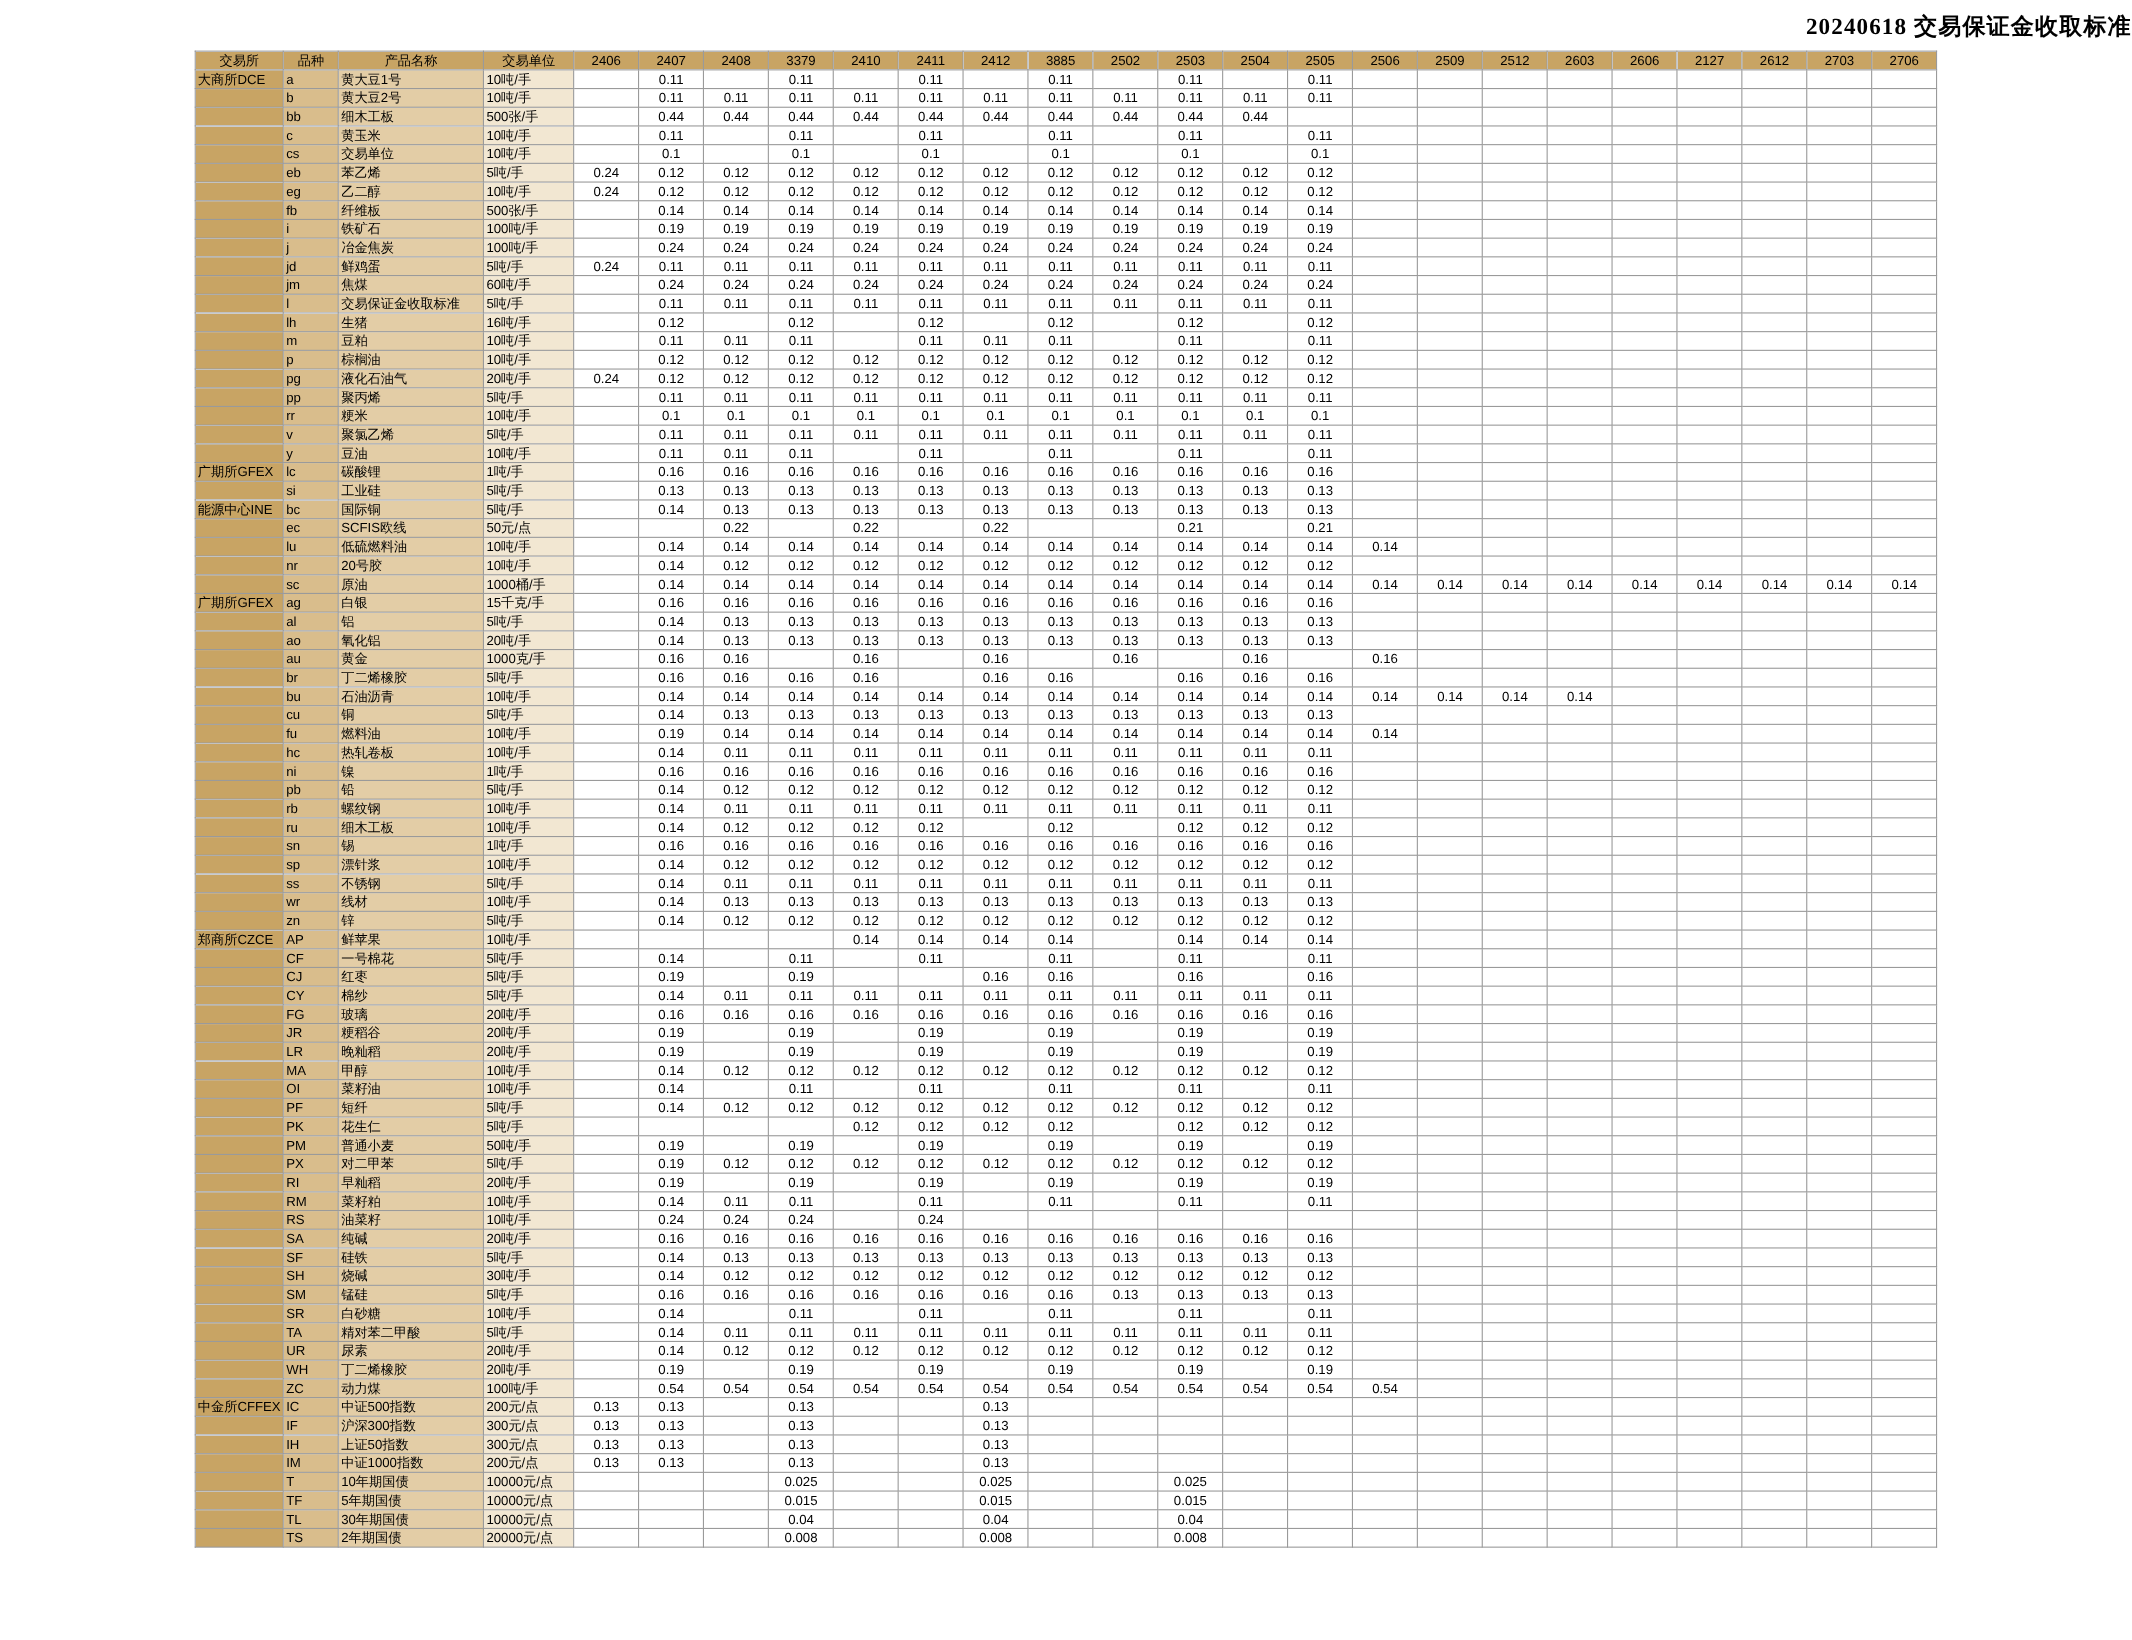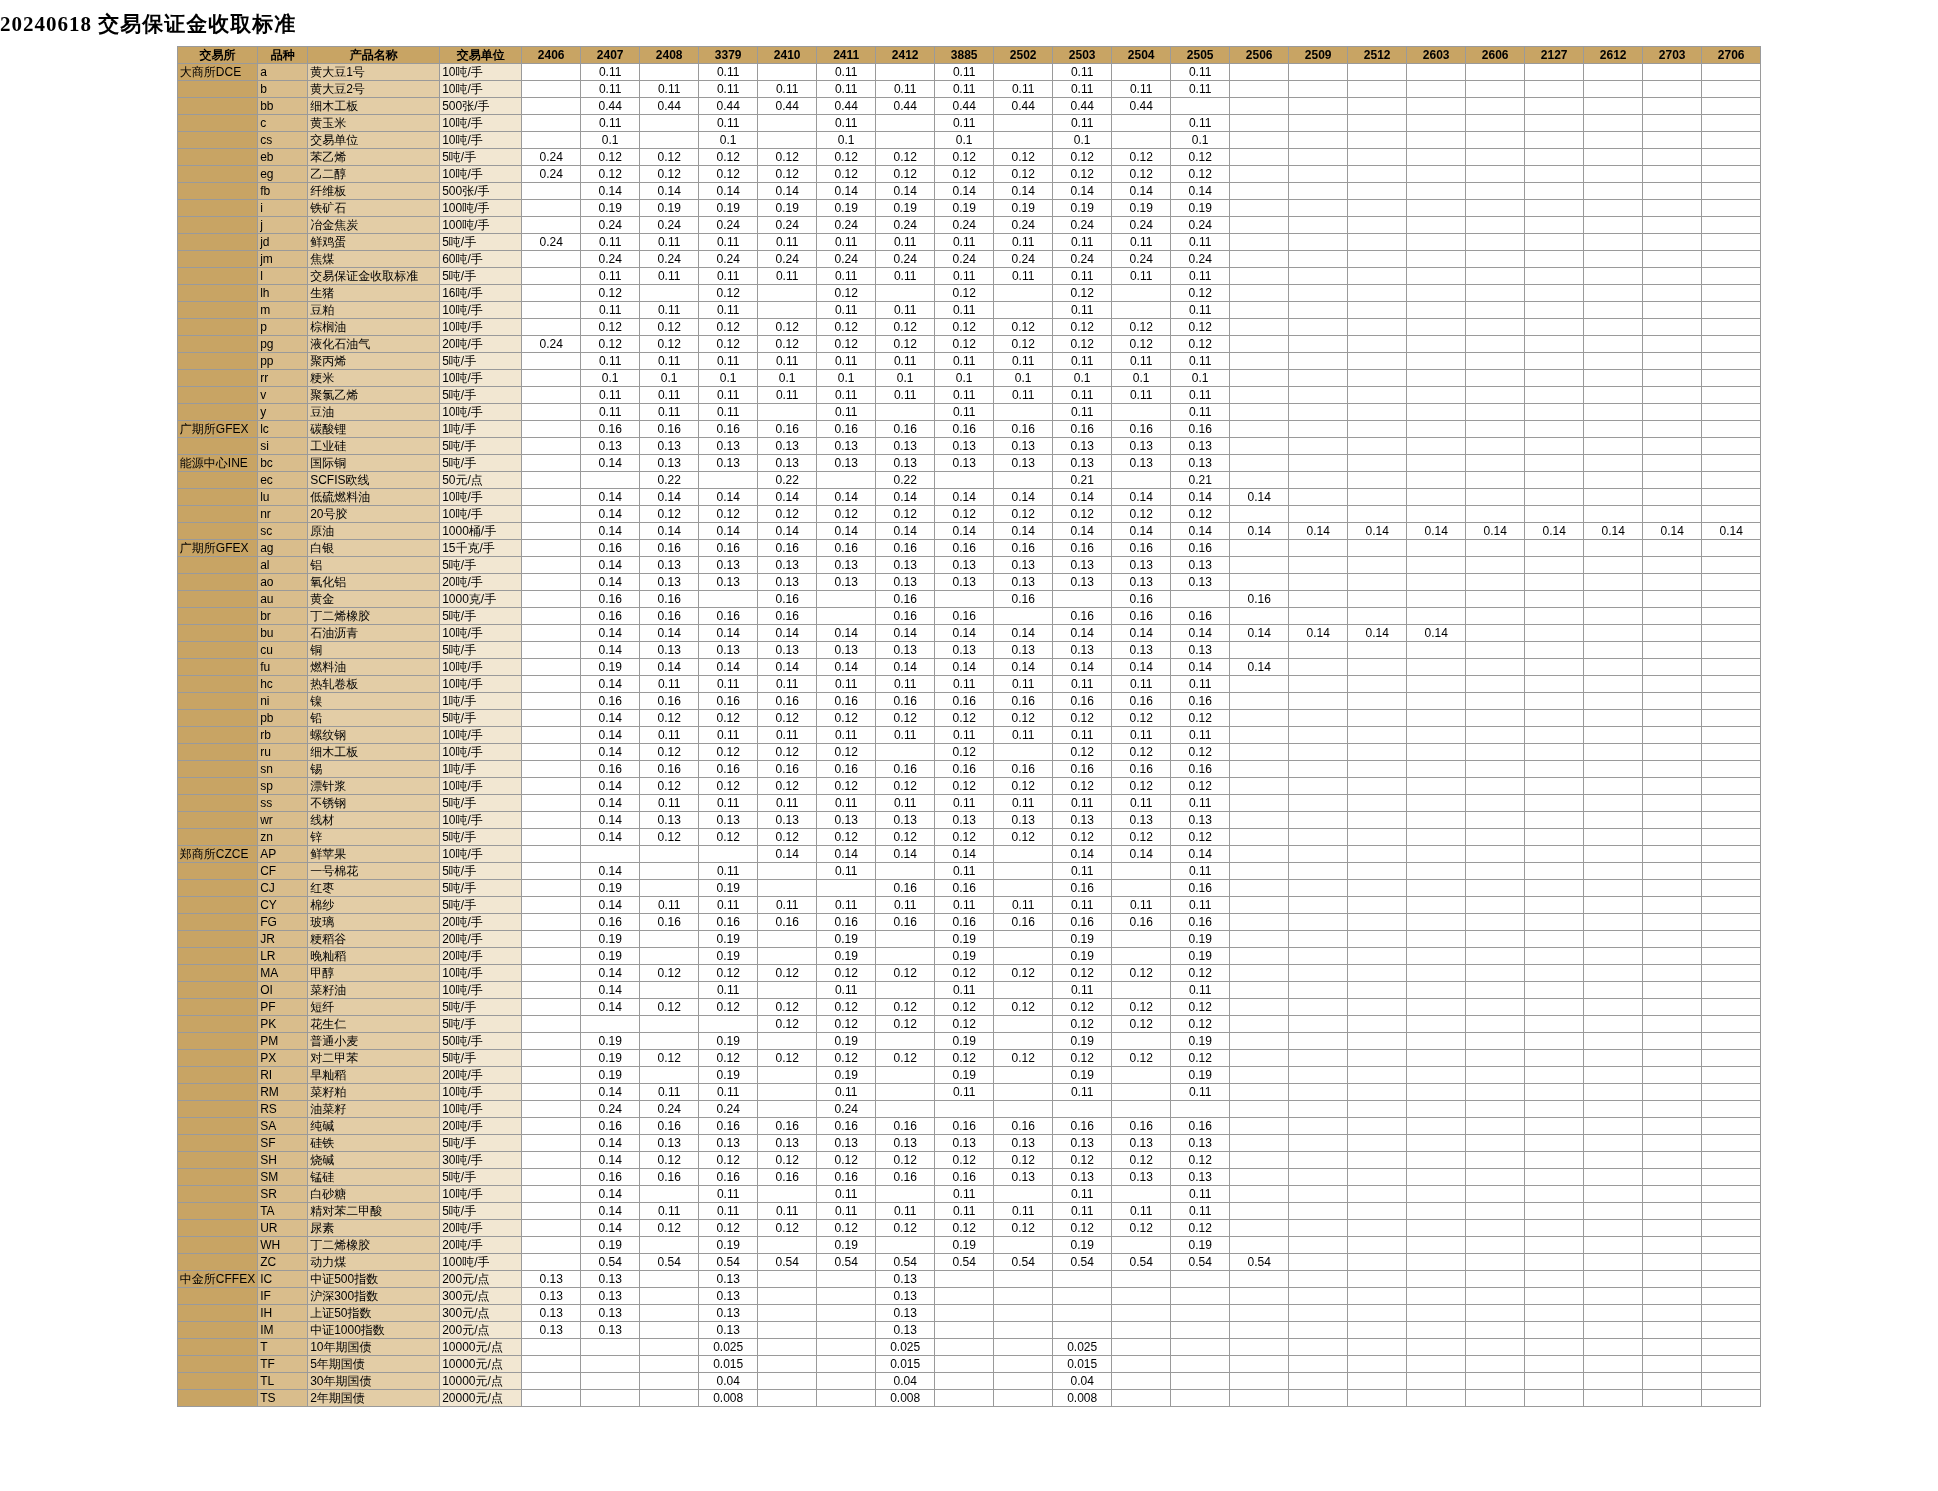--- a/index.html
+++ b/index.html
@@ -12,21 +12,21 @@
     font-family: "Liberation Sans", sans-serif;
     color: #000000;
   }
   #page {
     width: 1938px;
     min-height: 1491px;
     position: relative;
     background: #ffffff;
   }
   .title {
-    text-align: left;
+    text-align: right;
     font-family: "Liberation Serif", serif;
     font-size: 21px;
     font-weight: bold;
     letter-spacing: 1px;
     padding: 10px 0 8px 0;
   }
   table.grid {
     border-collapse: collapse;
     margin: 0 auto;
     table-layout: fixed;
@@ -36,21 +36,21 @@
   table.grid td, table.grid th {
     border: 1px solid #9a9a9a;
     padding: 0 2px;
     height: 16px;
     line-height: 16px;
     overflow: hidden;
     white-space: nowrap;
   }
   thead th {
     background: #c8a464;
-    font-weight: bold;
+    font-weight: normal;
     text-align: center;
     font-size: 12px;
     height: 22px;
     line-height: 22px;
   }
   td.exch {
     background: #c8a464;
     text-align: left;
     font-size: 12px;
     padding-left: 3px;

